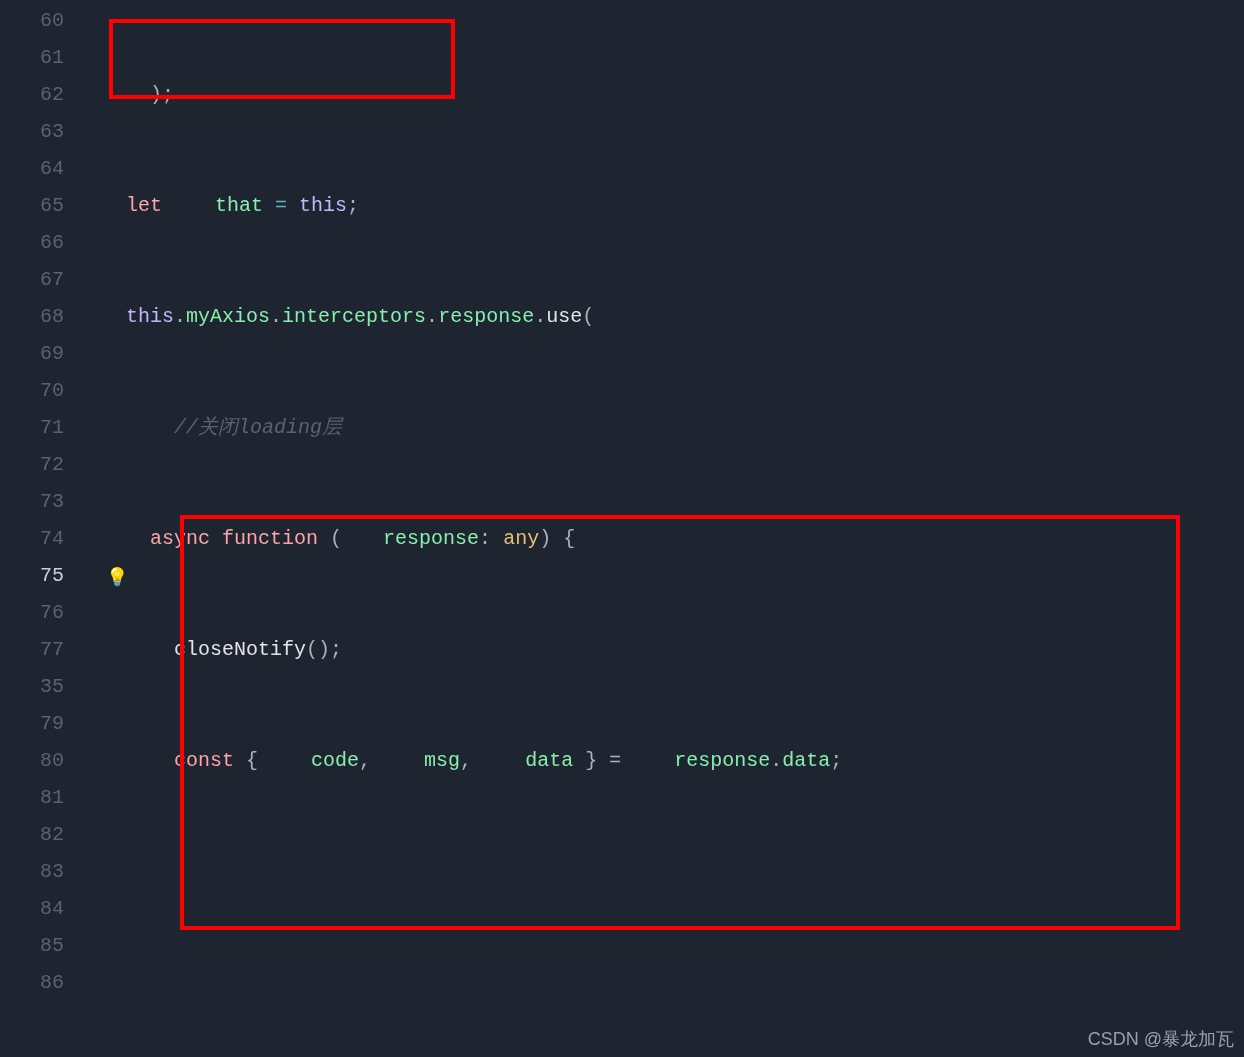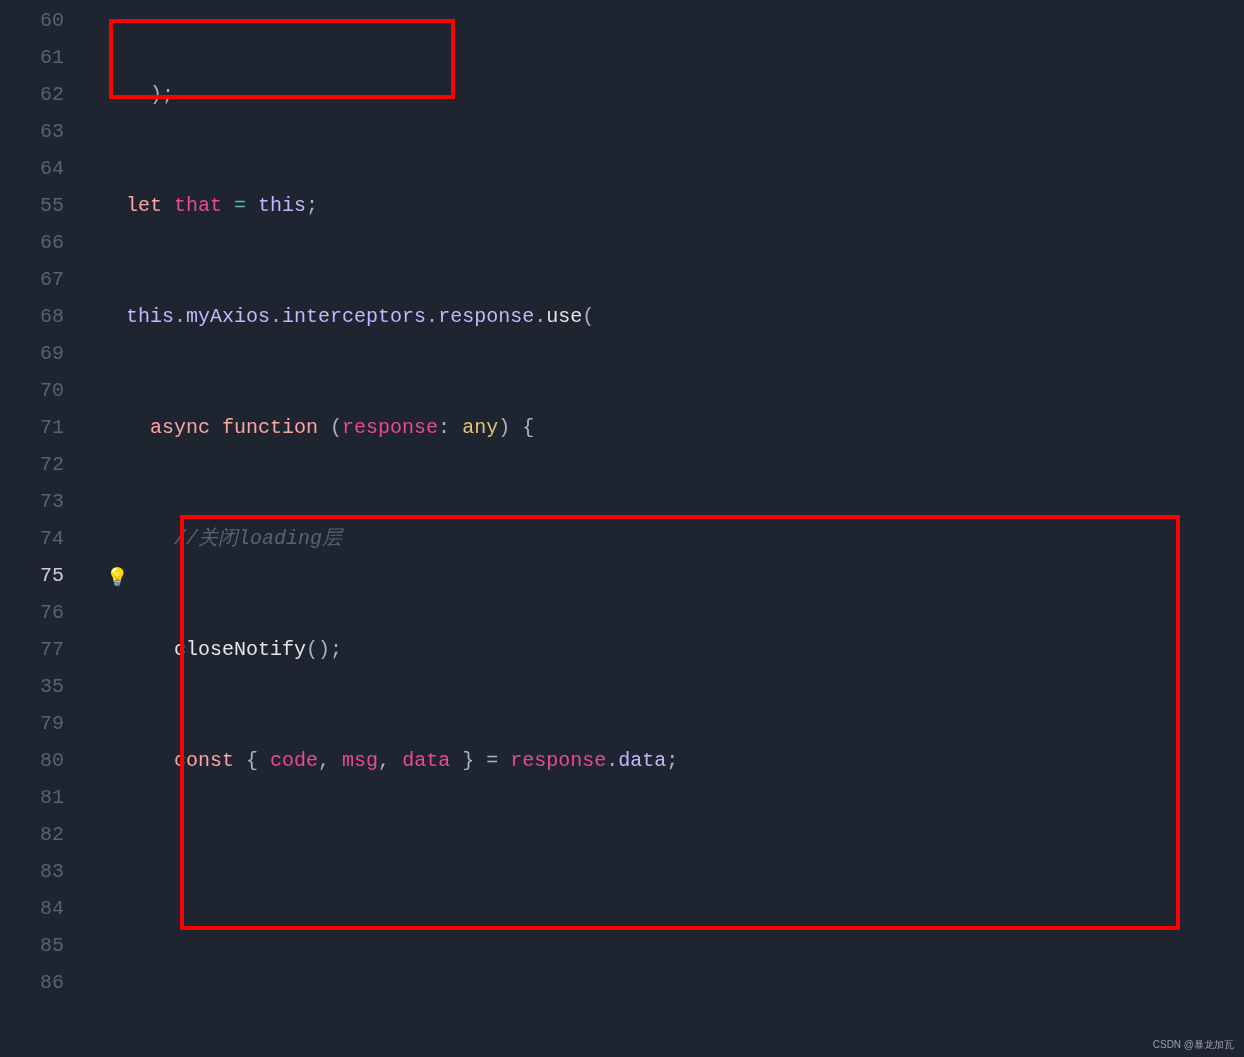--- a/index.html
+++ b/index.html
@@ -26,22 +26,22 @@
 .ln.active { color: #c8ccd4; }
 .code {
   flex: 1;
   padding-top: 2px;
   white-space: pre;
   color: #abb2bf;
 }
 .code .row { height: 37px; position: relative; }
 
 .kw { color: #fca5a5; }
-.var { color: #ec4899; }
-.prop { color: #c4b5fd; }
+.var { color: #86efac; margin-left: 41px; }
+.prop { color: #86efac; }
 .fn { color: #e5e5e5; }
 .pun { color: #abb2bf; }
 .op { color: #56b6c2; }
 .cmt { color: #5c6370; font-style: italic; }
 .type { color: #e5c07b; }
 .this { color: #c4b5fd; }
 .box-red {
   position: absolute;
   border: 4px solid #ff0000;
   pointer-events: none;
@@ -52,37 +52,37 @@
   left: 106px;
   top: 560px;
   color: #e2c08d;
   font-size: 18px;
   z-index: 3;
 }
 .watermark {
   position: absolute;
   right: 10px;
   bottom: 6px;
-  font-size: 10px;
+  font-size: 18px;
   color: #9aa0aa;
   font-family: sans-serif;
   line-height: 1.2;
 }
 </style>
 </head>
 <body>
 
 <div class="editor">
   <div class="gutter">
       <div class="ln">60</div>
       <div class="ln">61</div>
       <div class="ln">62</div>
       <div class="ln">63</div>
       <div class="ln">64</div>
-      <div class="ln">55</div>
+      <div class="ln">65</div>
       <div class="ln">66</div>
       <div class="ln">67</div>
       <div class="ln">68</div>
       <div class="ln">69</div>
       <div class="ln">70</div>
       <div class="ln">71</div>
       <div class="ln">72</div>
       <div class="ln">73</div>
       <div class="ln">74</div>
       <div class="ln active">75</div>
@@ -95,22 +95,22 @@
       <div class="ln">82</div>
       <div class="ln">83</div>
       <div class="ln">84</div>
       <div class="ln">85</div>
       <div class="ln">86</div>
     </div>
   <div class="code">
     <div class="row">      <span class="pun">);</span></div>
     <div class="row">    <span class="kw">let</span> <span class="var">that</span><span class="op"> = </span><span class="this">this</span><span class="pun">;</span></div>
     <div class="row">    <span class="this">this</span><span class="pun">.</span><span class="prop">myAxios</span><span class="pun">.</span><span class="prop">interceptors</span><span class="pun">.</span><span class="prop">response</span><span class="pun">.</span><span class="fn">use</span><span class="pun">(</span></div>
+    <div class="row">        <span class="cmt">//关闭loading层</span></div>
     <div class="row">      <span class="kw">async</span> <span class="kw">function</span> <span class="pun">(</span><span class="var">response</span><span class="pun">: </span><span class="type">any</span><span class="pun">) {</span></div>
-    <div class="row">        <span class="cmt">//关闭loading层</span></div>
     <div class="row">        <span class="fn">closeNotify</span><span class="pun">();</span></div>
     <div class="row">        <span class="kw">const</span> <span class="pun">{ </span><span class="var">code</span><span class="pun">, </span><span class="var">msg</span><span class="pun">, </span><span class="var">data</span><span class="pun"> } = </span><span class="var">response</span><span class="pun">.</span><span class="prop">data</span><span class="pun">;</span></div>
     
     
     
     
     
     
     
     

